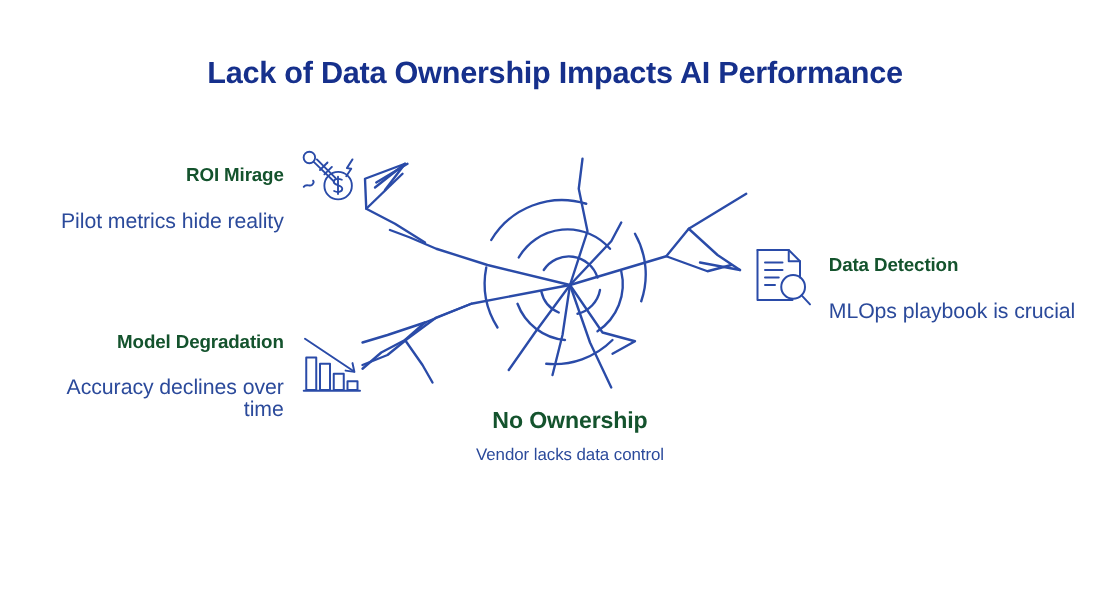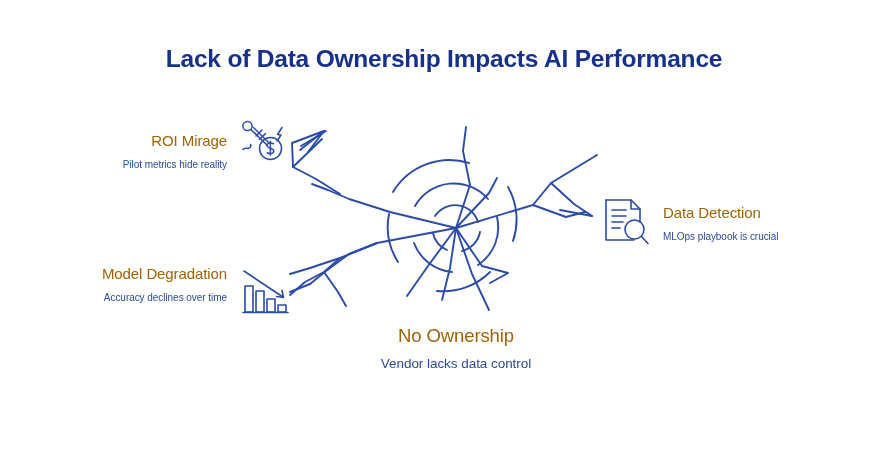--- a/index.html
+++ b/index.html
@@ -46,31 +46,31 @@
     top: 0;
     width: 888px;
     height: 474px;
     pointer-events: none;
   }
 
   
   .callout { position: absolute; }
 
   .callout .heading {
-    font-weight: normal;
-    color: #a16207;
+    font-weight: bold;
+    color: #14532d;
     font-size: 15px;
     line-height: 19px;
     letter-spacing: -0.1px;
   }
   .callout .sub {
     color: #2B4A9B;
-    font-size: 10px;
+    font-size: 17px;
     line-height: 18px;
-    margin-top: 6px;
+    margin-top: 18px;
     letter-spacing: -0.05px;
   }
 
   .callout.right-align { text-align: right; }
   .callout.left-align  { text-align: left; }
   .callout.center-align { text-align: center; }
 
   
   #callout-roi-mirage {
     left: 27px;

